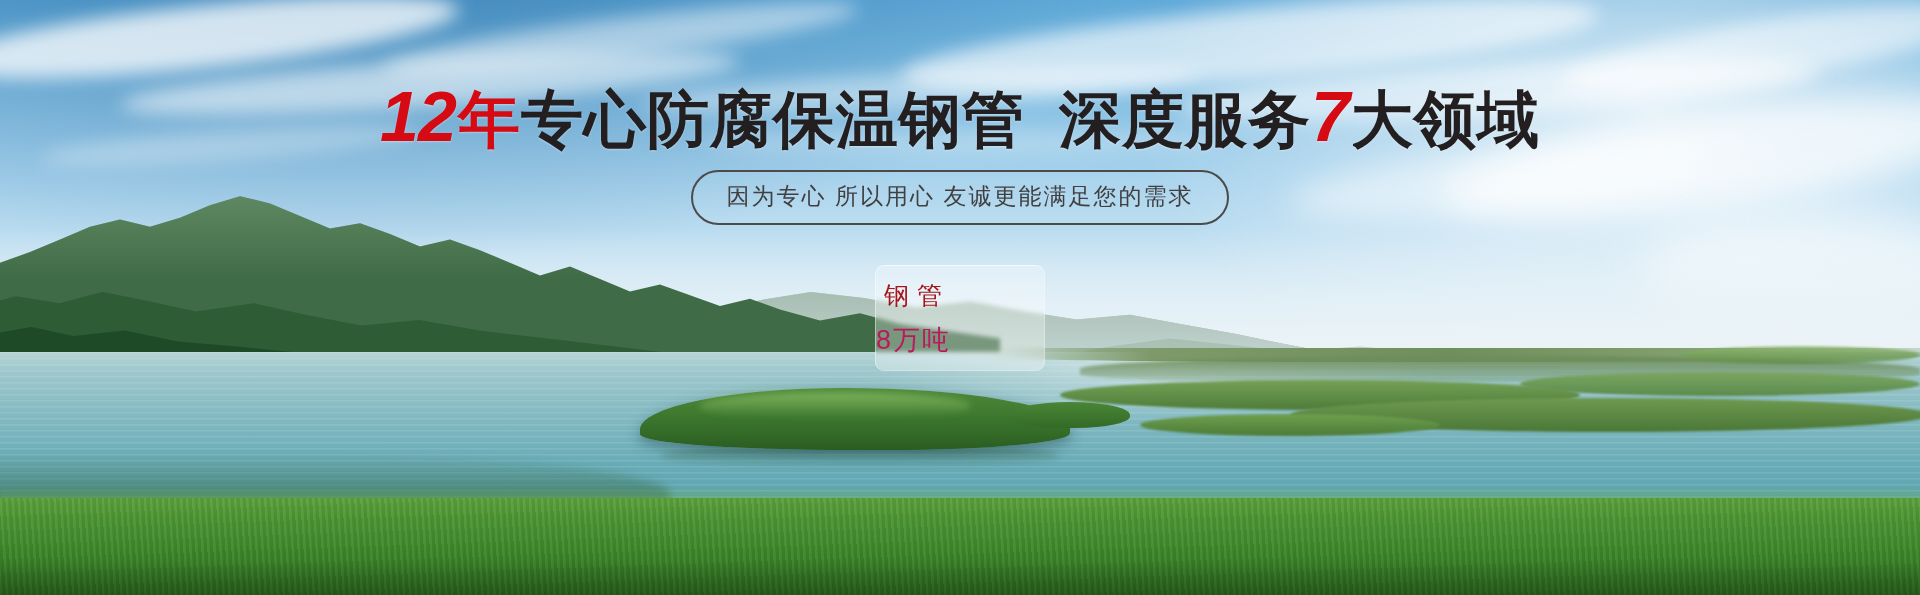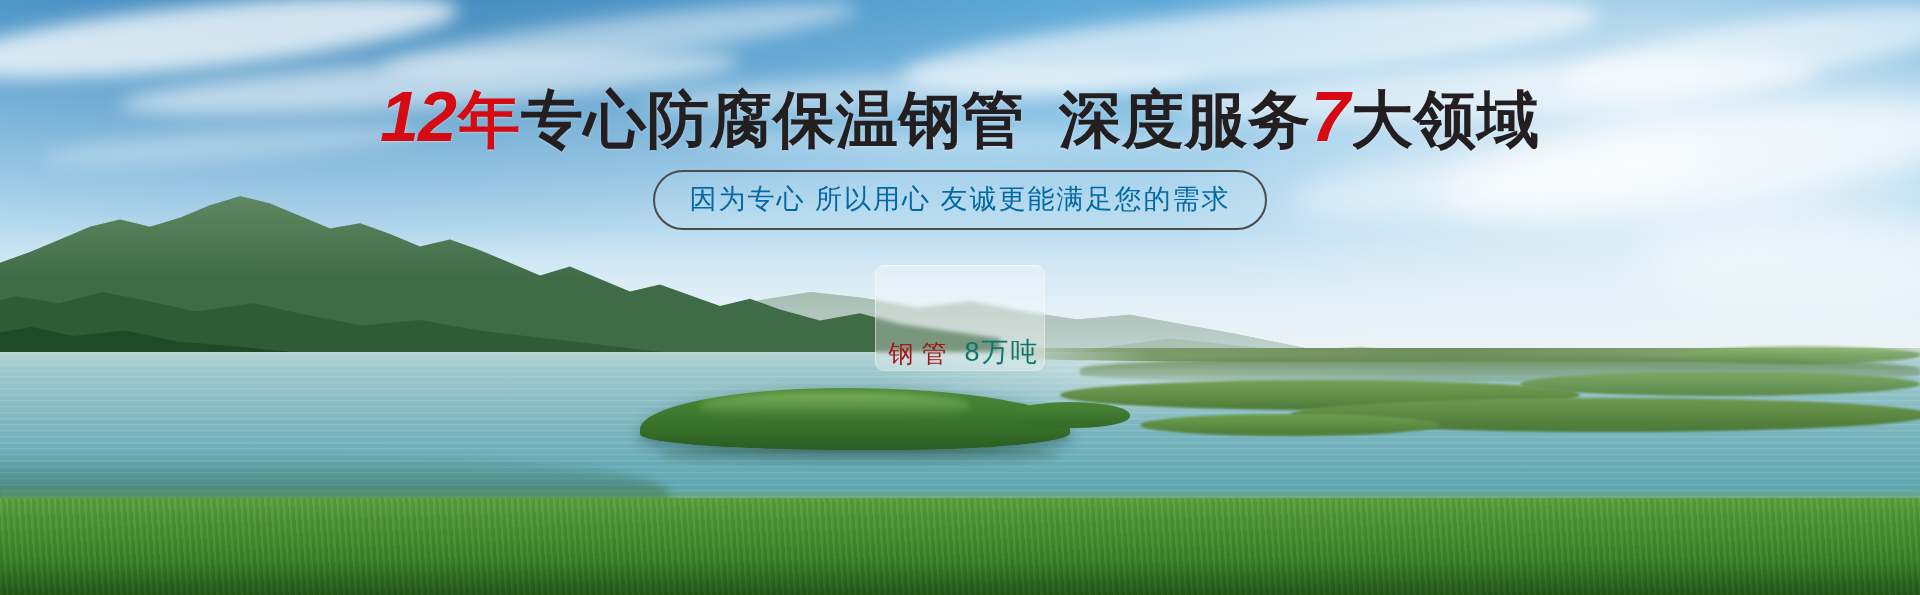--- a/index.html
+++ b/index.html
@@ -262,23 +262,23 @@
 
   .subtitle-wrap {
     position:absolute;
     left:0; top:170px; width:1920px;
     display:flex; justify-content:center;
   }
   .subtitle {
     border:2px solid #4b4b4b;
     border-radius:30px;
     padding:9px 34px 11px;
-    font-size:27px;
+    font-size:23px;
     letter-spacing:2px;
-    color:#0369a1;
+    color:#404040;
     white-space:nowrap;
     background:rgba(255,255,255,.06);
   }
 
   .cards {
     position:absolute;
     left:0; top:265px; width:1920px;
     display:flex;
     justify-content:center;
     gap:4px;
@@ -287,35 +287,36 @@
     width:170px;
     height:106px;
     border-radius:9px;
     background:rgba(255,255,255,.30);
     border-top:1px solid rgba(255,255,255,.65);
     border-left:1px solid rgba(255,255,255,.45);
     border-right:1px solid rgba(255,255,255,.30);
     border-bottom:1px solid rgba(255,255,255,.22);
     backdrop-filter:blur(2px);
     display:flex;
-    align-items:flex-end;
+    flex-direction:column;
+    align-items:flex-start;
     justify-content:center;
     gap:10px;
   }
   .card-label {
     font-size:25px;
     letter-spacing:8px;
     text-indent:8px;
     color:#a5151a;
     white-space:nowrap;
   }
   .card-value {
     font-size:27px;
     letter-spacing:2px;
-    color:#0f766e;
+    color:#be185d;
     white-space:nowrap;
   }
   .card-value sup {
     font-size:16px;
     vertical-align:super;
     letter-spacing:0;
   }
 </style>
 </head>
 <body>

